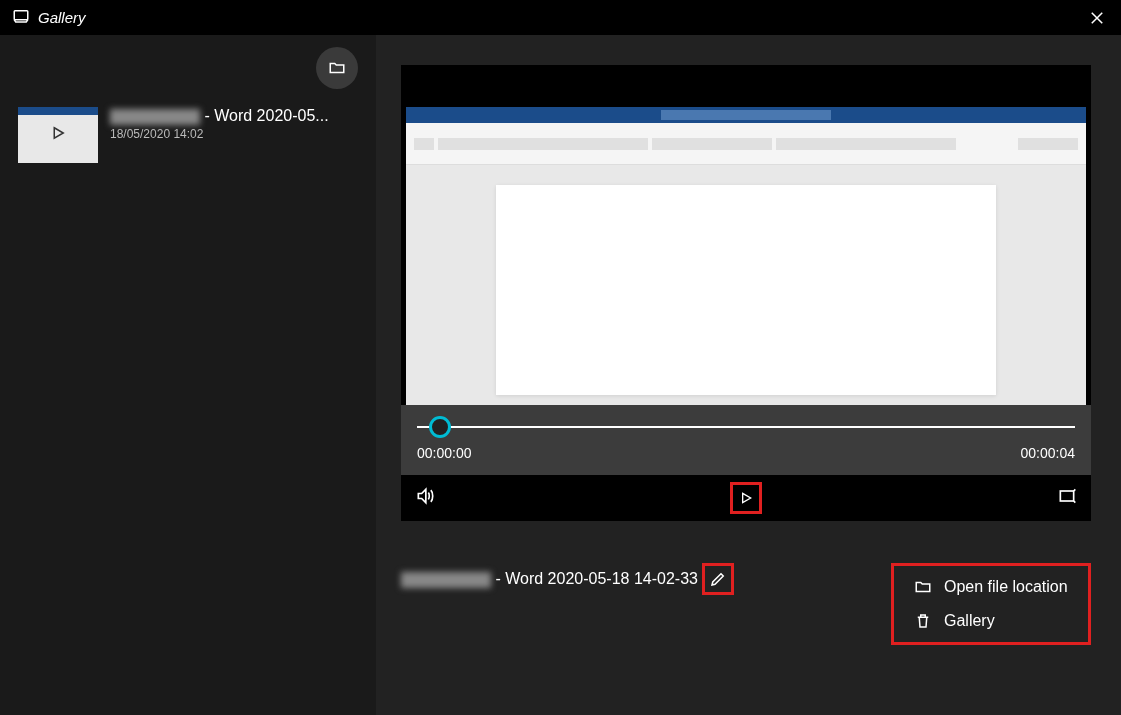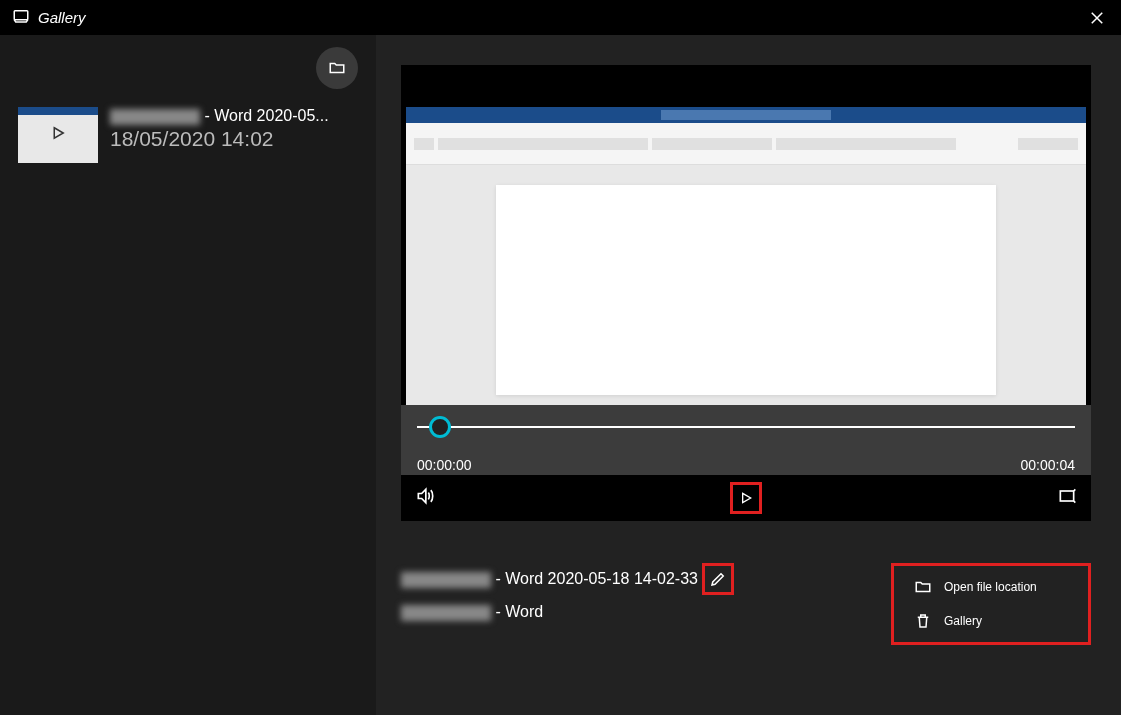--- a/index.html
+++ b/index.html
@@ -81,21 +81,21 @@
 .thumb-info {
   display: flex;
   flex-direction: column;
   gap: 2px;
 }
 .thumb-title {
   font-size: 16px;
   color: #fff;
 }
 .thumb-date {
-  font-size: 21px;
+  font-size: 12px;
   color: #bbb;
 }
 .main {
   flex: 1;
   padding: 30px 30px 20px 25px;
   background: #222;
 }
 .player {
   width: 690px;
   background: #000;
@@ -167,21 +167,21 @@
   left: 12px;
   width: 22px;
   height: 22px;
   border-radius: 50%;
   border: 3px solid #00bcd4;
   background: #222;
 }
 .time-row {
   display: flex;
   justify-content: space-between;
-  margin-top: 20px;
+  margin-top: 8px;
   font-size: 14px;
   color: #fff;
 }
 .controls-row {
   height: 46px;
   background: #000;
   display: flex;
   align-items: center;
   padding: 0 14px;
   position: relative;
@@ -234,21 +234,21 @@
   padding: 12px 20px;
   display: flex;
   flex-direction: column;
   gap: 16px;
   width: 200px;
 }
 .action-row {
   display: flex;
   align-items: center;
   gap: 12px;
-  font-size: 12px;
+  font-size: 16px;
   cursor: pointer;
 }
 .blur-block {
   display: inline-block;
   background: #888;
   filter: blur(3px);
   width: 90px;
   height: 16px;
   vertical-align: middle;
 }
@@ -347,21 +347,20 @@
     <div class="meta">
       <div class="meta-left">
         <div class="filename-row">
           <span><span class="blur-block"></span><span> - Word 2020-05-18 14-02-33</span></span>
           <div class="edit-box">
             <svg width="18" height="18" viewBox="0 0 24 24" fill="none" stroke="#fff" stroke-width="2">
                 <path d="M4 20l4-1 11-11-3-3L5 16z"></path>
               </svg>
           </div>
         </div>
-        <div><span class="blur-block"></span><span> - Word</span></div>
       </div>
       <div class="meta-right">
         <div class="action-row">
           <svg width="18" height="18" viewBox="0 0 24 24" fill="none" stroke="#fff" stroke-width="2">
               <path d="M3 6h6l2 2h10v10H3z"></path>
             </svg>
           <span>Open file location</span>
         </div>
         <div class="action-row">
           <svg width="18" height="18" viewBox="0 0 24 24" fill="none" stroke="#fff" stroke-width="2">

